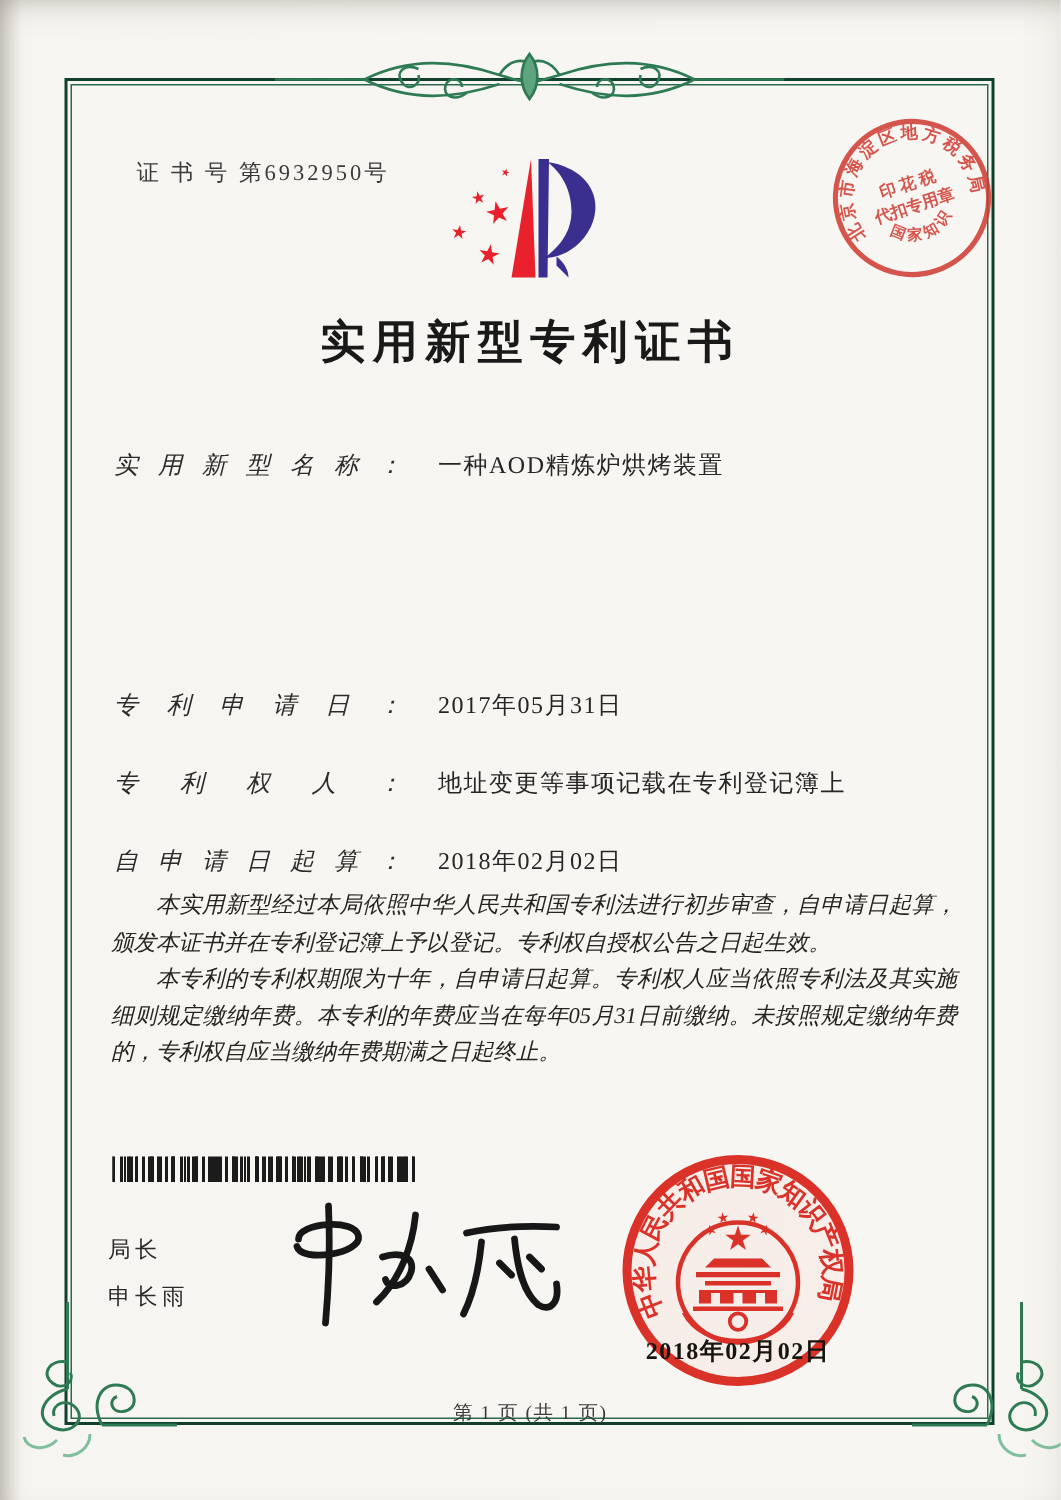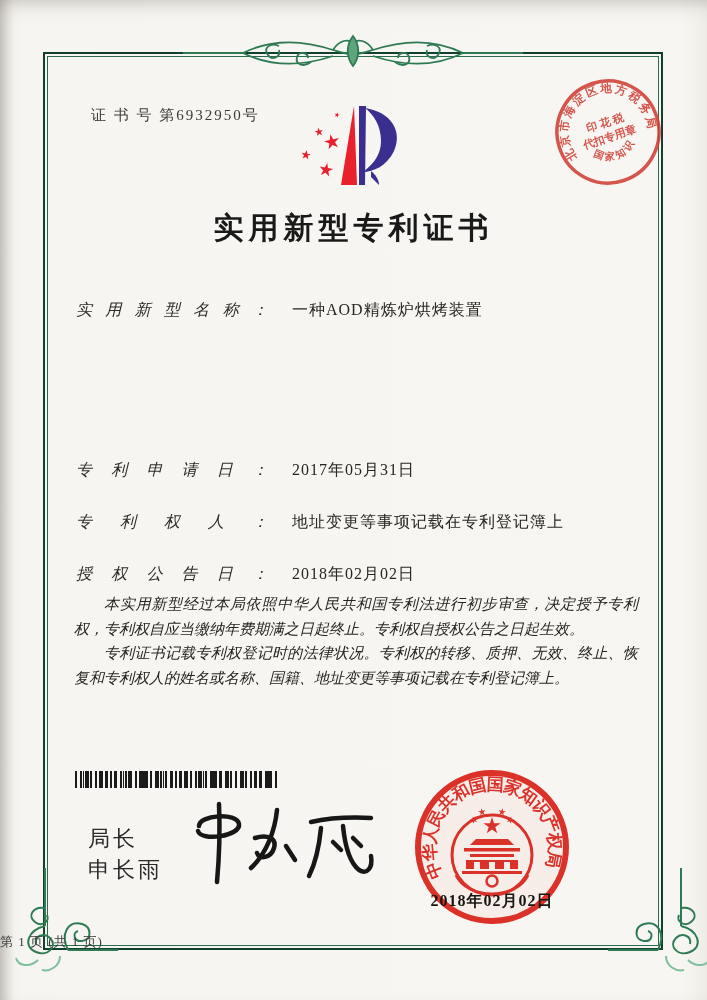--- a/index.html
+++ b/index.html
@@ -45,28 +45,28 @@
     font-style:italic;text-align:justify;
   }
   .body-text p{margin:0;text-indent:2em;}
   .barcode{
     left:75px;top:771px;width:202px;height:17px;
     background:
       repeating-linear-gradient(90deg,#1b1b1b 0 2px,transparent 2px 5px),
       repeating-linear-gradient(90deg,#1b1b1b 0 1px,transparent 1px 8px),
       repeating-linear-gradient(90deg,transparent 0 11px,#1b1b1b 11px 14px);
   }
-  .director{left:88px;font-family:"Liberation Sans","DejaVu Sans",sans-serif;
-    font-size:22px;color:#2a2a2a;letter-spacing:3px;}
+  .director{left:72px;font-family:"Liberation Sans","DejaVu Sans",sans-serif;
+    font-size:15px;color:#2a2a2a;letter-spacing:3px;}
   .seal-date{
     left:408px;top:891px;width:168px;text-align:center;
     font-size:16px;font-weight:bold;color:#17150f;letter-spacing:1px;z-index:6;
   }
   .footer-page{
-    left:0;right:0;top:933px;font-size:13px;color:#3a3a38;letter-spacing:1px;
+    left:0;right:0;top:933px;text-align:center;font-size:13px;color:#3a3a38;letter-spacing:1px;
   }
   svg{display:block;}
   .seal-wrap{left:408px;top:763px;z-index:5;opacity:.94;}
   .stamp-wrap{left:546px;top:70px;opacity:.85;}
   .sig-wrap{left:185px;top:798px;}
   .orn-top{left:183px;top:30px;}
   .orn-bl{left:8px;top:868px;}
   .orn-br{left:608px;top:868px;}
 </style>
 </head>
@@ -143,26 +143,26 @@
   <div class="abs field-row" style="top:300px">
     <span class="flabel">实用新型名称：</span><span class="fvalue">一种AOD精炼炉烘烤装置</span>
   </div>
   <div class="abs field-row" style="top:460px">
     <span class="flabel">专利申请日：</span><span class="fvalue">2017年05月31日</span>
   </div>
   <div class="abs field-row" style="top:512px">
     <span class="flabel">专利权人：</span><span class="fvalue">地址变更等事项记载在专利登记簿上</span>
   </div>
   <div class="abs field-row" style="top:564px">
-    <span class="flabel">授权公告日：</span><span class="fvalue">2018年02月02日</span>
+    <span class="flabel">自申请日起算：</span><span class="fvalue">2018年02月02日</span>
   </div>
 
   <div class="abs body-text">
-    <p>本实用新型经过本局依照中华人民共和国专利法进行初步审查，决定授予专利权，专利权自应当缴纳年费期满之日起终止。专利权自授权公告之日起生效。</p>
-    <p>专利证书记载专利权登记时的法律状况。专利权的转移、质押、无效、终止、恢复和专利权人的姓名或名称、国籍、地址变更等事项记载在专利登记簿上。</p>
+    <p>本实用新型经过本局依照中华人民共和国专利法进行初步审查，自申请日起算，颁发本证书并在专利登记簿上予以登记。专利权自授权公告之日起生效。</p>
+    <p>本专利的专利权期限为十年，自申请日起算。专利权人应当依照专利法及其实施细则规定缴纳年费。本专利的年费应当在每年05月31日前缴纳。未按照规定缴纳年费的，专利权自应当缴纳年费期满之日起终止。</p>
   </div>
 
   <div class="abs barcode"></div>
 
   <div class="abs director" style="top:824px">局长</div>
   <div class="abs director" style="top:855px">申长雨</div>
 
   <svg class="abs sig-wrap" width="215" height="92" viewBox="0 0 215 92">
     <g fill="none" stroke="#171717" stroke-width="4.5" stroke-linecap="round">
       <path d="M34,6 C35,30 34,62 32,84"></path>

